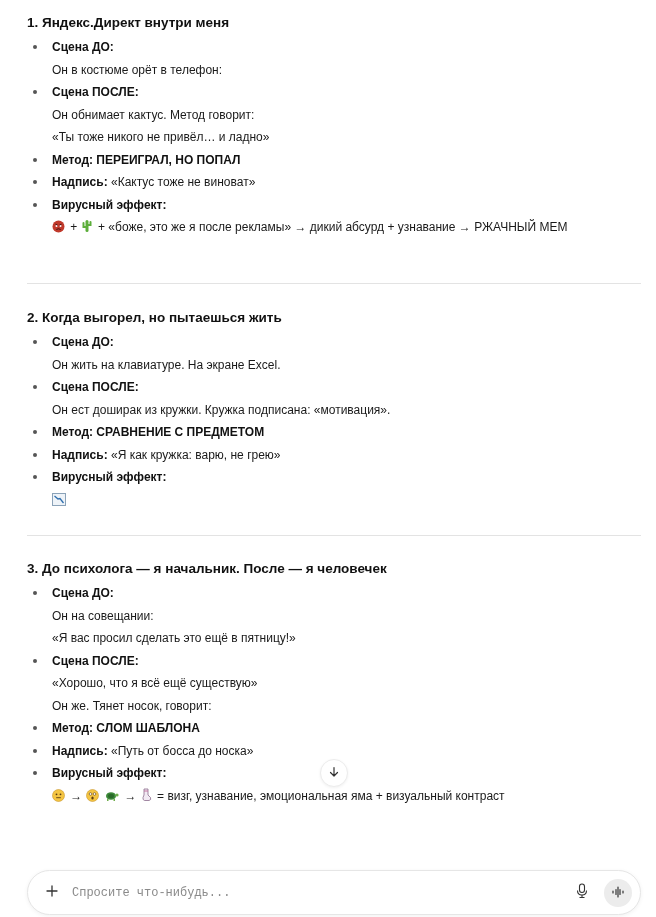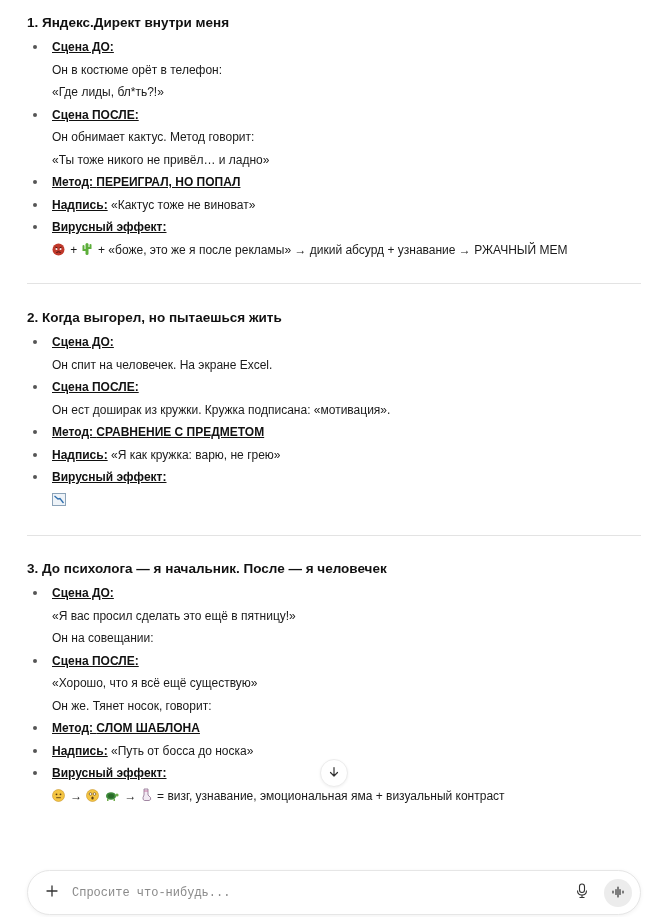--- a/index.html
+++ b/index.html
@@ -18,21 +18,21 @@
     ul.items { list-style: none; margin-top: 2px; }
     ul.items li { position: relative; padding-left: 25px; }
     ul.items li::before {
       content: ""; position: absolute; left: 6px; top: 9px;
       width: 4px; height: 4px; border-radius: 50%; background: #555;
     }
     .line {
       font-size: 12px; line-height: 22.5px; height: 22.5px; white-space: nowrap;
       color: #1a1a1a;
     }
-    .b { font-weight: bold; color: #111; text-decoration: underline; }
+    .b { font-weight: bold; color: #111; }
     .sep {
       position: absolute; left: 0; width: 614px; height: 1px; background: #e3e3e3;
     }
     .emo { display: inline-block; vertical-align: -2px; margin-right: 2px; }
     .arrow-btn {
       position: absolute; left: 320px; top: 759px; width: 28px; height: 28px;
       border-radius: 50%; background: #fff; border: 1px solid #ececec;
       display: flex; align-items: center; justify-content: center;
       box-shadow: 0 1px 3px rgba(0,0,0,0.06);
     }
@@ -59,21 +59,20 @@
 
 <div class="page">
   <div class="content">
 
     <div class="section" style="position:absolute; top:0; left:0; width:614px;">
       <div class="section-title">1. Яндекс.Директ внутри меня</div>
       <ul class="items">
         <li>
           <div class="line b">Сцена ДО:</div>
           <div class="line">Он в костюме орёт в телефон:</div>
-          <div class="line">«Где лиды, бл*ть?!»</div>
         </li>
         <li>
           <div class="line b">Сцена ПОСЛЕ:</div>
           <div class="line">Он обнимает кактус. Метод говорит:</div>
           <div class="line">«Ты тоже никого не привёл… и ладно»</div>
         </li>
         <li>
           <div class="line b"><span>Метод:</span> <span>ПЕРЕИГРАЛ, НО ПОПАЛ</span></div>
         </li>
         <li>
@@ -106,21 +105,21 @@
       </ul>
     </div>
 
     <div class="sep" style="top:271px;"></div>
 
     <div class="section" style="position:absolute; top:295px; left:0; width:614px;">
       <div class="section-title">2. Когда выгорел, но пытаешься жить</div>
       <ul class="items">
         <li>
           <div class="line b">Сцена ДО:</div>
-          <div class="line">Он спит на человечек. На экране Excel.</div>
+          <div class="line">Он жить на клавиатуре. На экране Excel.</div>
         </li>
         <li>
           <div class="line b">Сцена ПОСЛЕ:</div>
           <div class="line">Он ест доширак из кружки. Кружка подписана: «мотивация».</div>
         </li>
         <li>
           <div class="line b"><span>Метод:</span> <span>СРАВНЕНИЕ С ПРЕДМЕТОМ</span></div>
         </li>
         <li>
           <div class="line"><span class="b">Надпись:</span> <span>«Я как кружка: варю, не грею»</span></div>
@@ -139,22 +138,22 @@
       </ul>
     </div>
 
     <div class="sep" style="top:523px;"></div>
 
     <div class="section" style="position:absolute; top:546px; left:0; width:614px;">
       <div class="section-title">3. До психолога — я начальник. После — я человечек</div>
       <ul class="items">
         <li>
           <div class="line b">Сцена ДО:</div>
+          <div class="line">Он на совещании:</div>
           <div class="line">«Я вас просил сделать это ещё в пятницу!»</div>
-          <div class="line">Он на совещании:</div>
         </li>
         <li>
           <div class="line b">Сцена ПОСЛЕ:</div>
           <div class="line">«Хорошо, что я всё ещё существую»</div>
           <div class="line">Он же. Тянет носок, говорит:</div>
         </li>
         <li>
           <div class="line b"><span>Метод:</span> <span>СЛОМ ШАБЛОНА</span></div>
         </li>
         <li>

